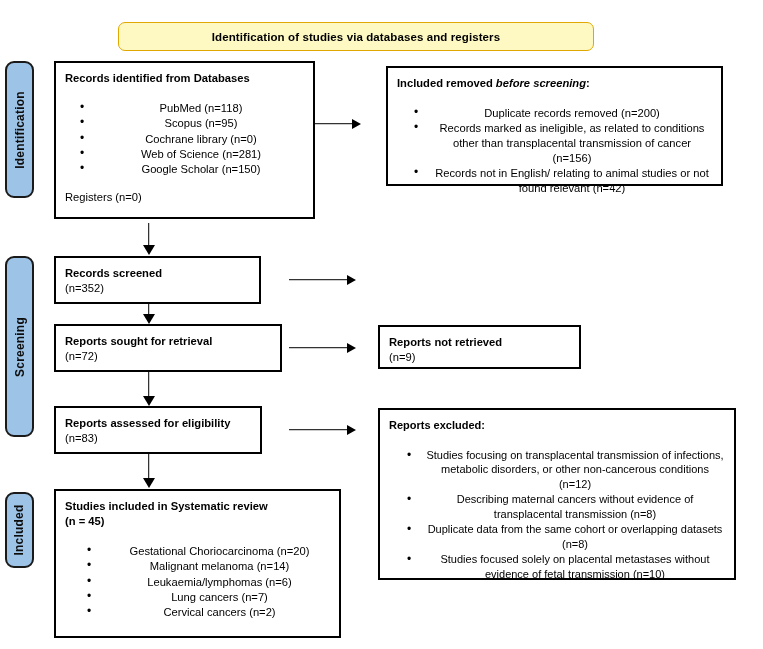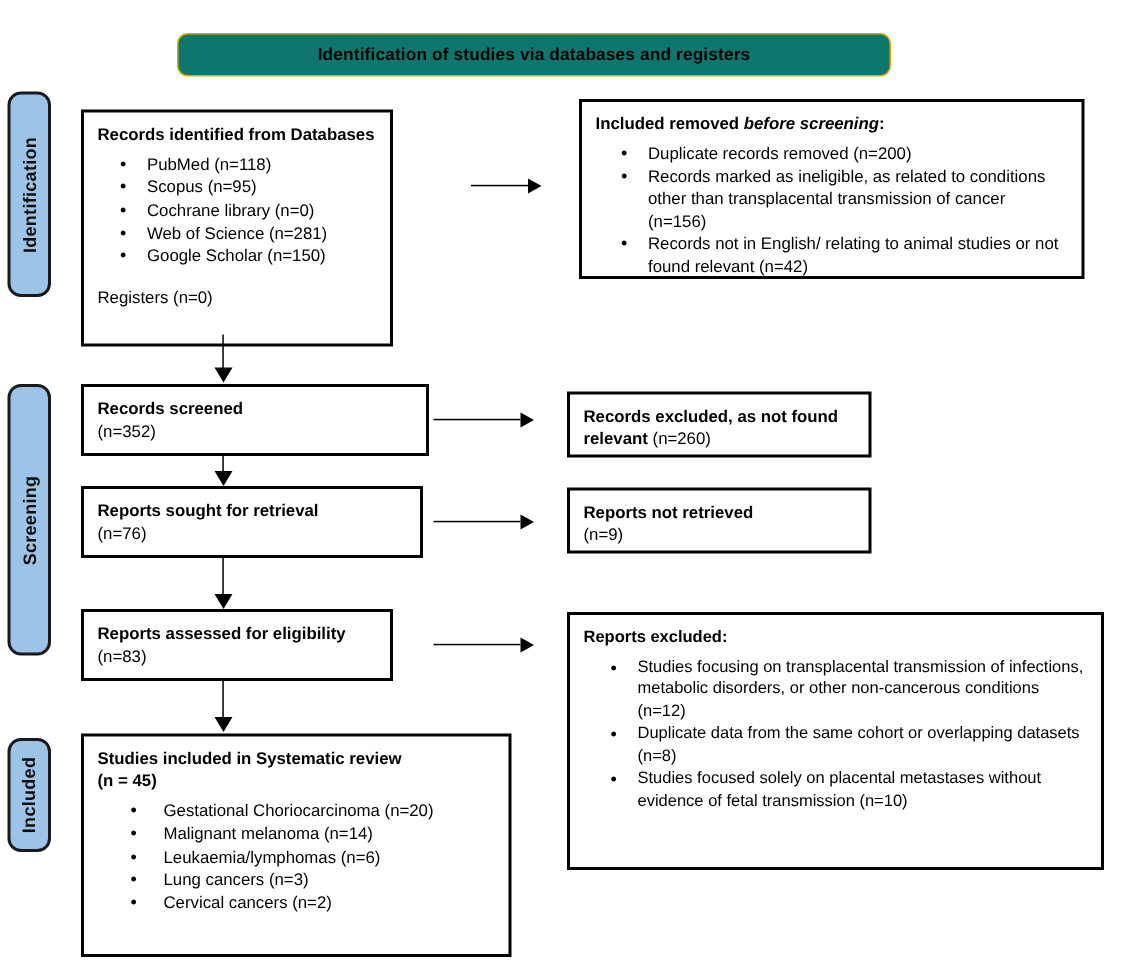--- a/index.html
+++ b/index.html
@@ -22,21 +22,21 @@
     height: 649px;
   }
 
   
   .banner {
     position: absolute;
     left: 118px;
     top: 22px;
     width: 476px;
     height: 29px;
-    background: #0f766e;
+    background: #fef9c3;
     border: 1px solid #e0a800;
     border-radius: 7px;
     display: flex;
     align-items: center;
     justify-content: center;
     box-sizing: border-box;
   }
   .banner-text {
     font-size: 11.5px;
     font-weight: bold;
@@ -81,23 +81,24 @@
     font-weight: bold;
     display: block;
   }
   .box .hd .reg { font-weight: normal; }
   .box .hd .ital { font-style: italic; }
   .box .sub {
     display: block;
     font-weight: normal;
   }
   .box ul {
-    margin: 5px 0 0 0;
+    margin: 15px 0 0 0;
     padding-left: 33px;
     list-style: none;
+    text-align: center;
   }
   .box ul li {
     position: relative;
     margin: 0 0 0.5px 0;
     padding-left: 0;
     font-weight: normal;
   }
   .box ul li::before {
     content: "\2022";
     position: absolute;
@@ -107,23 +108,23 @@
     line-height: inherit;
   }
   .tight ul li { margin-bottom: 0.5px; }
   .trailing {
     display: block;
     margin-top: 13px;
     font-weight: normal;
   }
 
   
-  #box-records-identified { left: 54px;  top: 73px;  width: 208px; height: 158px; }
+  #box-records-identified { left: 54px;  top: 61px;  width: 261px; height: 158px; }
   #box-records-removed    { left: 386px; top: 66px;  width: 337px; height: 120px; }
-  #box-records-screened   { left: 54px;  top: 256px; width: 232px; height: 48px; }
+  #box-records-screened   { left: 54px;  top: 256px; width: 207px; height: 48px; }
   #box-records-excluded   { left: 378px; top: 261px; width: 203px; height: 44px; }
   #box-reports-sought     { left: 54px;  top: 324px; width: 228px; height: 48px; }
   #box-reports-not-retr   { left: 378px; top: 325px; width: 203px; height: 44px; }
   #box-reports-assessed   { left: 54px;  top: 406px; width: 208px; height: 48px; }
   #box-reports-excluded   { left: 378px; top: 408px; width: 358px; height: 172px; }
   #box-studies-included   { left: 54px;  top: 489px; width: 287px; height: 149px; }
 
   #box-reports-excluded { font-size: 11px; line-height: 1.34; }
   #box-reports-excluded ul { padding-left: 36px; }
   #box-records-removed ul { padding-left: 35px; }
@@ -223,56 +224,54 @@
       <li>Records marked as ineligible, as related to conditions other than transplacental transmission of cancer (n=156)</li>
       <li>Records not in English/ relating to animal studies or not found relevant (n=42)</li>
     </ul>
   </div>
 
   <div class="box" id="box-records-screened">
     <span class="hd">Records screened</span>
     <span class="sub">(n=352)</span>
   </div>
 
-  <div class="box" id="box-records-excluded">
-    <span class="hd"><span>Records excluded, as not found relevant </span><span class="reg">(n=260)</span></span>
-  </div>
 
   <div class="box" id="box-reports-sought">
     <span class="hd">Reports sought for retrieval</span>
-    <span class="sub">(n=76)</span>
+    <span class="sub">(n=72)</span>
   </div>
 
   <div class="box" id="box-reports-not-retr">
     <span class="hd">Reports not retrieved</span>
     <span class="sub">(n=9)</span>
   </div>
 
   <div class="box" id="box-reports-assessed">
     <span class="hd">Reports assessed for eligibility</span>
     <span class="sub">(n=83)</span>
   </div>
 
   <div class="box" id="box-reports-excluded">
     <span class="hd">Reports excluded:</span>
     <ul>
       <li>Studies focusing on transplacental transmission of infections, metabolic disorders, or other non-cancerous conditions (n=12)</li>
+      <li>Describing maternal cancers without evidence of transplacental transmission (n=8)</li>
       <li>Duplicate data from the same cohort or overlapping datasets (n=8)</li>
       <li>Studies focused solely on placental metastases without evidence of fetal transmission (n=10)</li>
     </ul>
   </div>
 
   <div class="box" id="box-studies-included">
     <span class="hd">Studies included in Systematic review</span>
     <span class="hd">(n = 45)</span>
     <ul>
       <li>Gestational Choriocarcinoma (n=20)</li>
       <li>Malignant melanoma (n=14)</li>
       <li>Leukaemia/lymphomas (n=6)</li>
-      <li> Lung cancers (n=3)</li>
+      <li> Lung cancers (n=7)</li>
       <li>Cervical cancers (n=2)</li>
     </ul>
   </div>
 
   <div class="arrow-h" id="arrow-ident-to-removed">
     <div class="shaft"></div>
     <div class="head"></div>
   </div>
   <div class="arrow-h" id="arrow-screened-right">
     <div class="shaft"></div>

